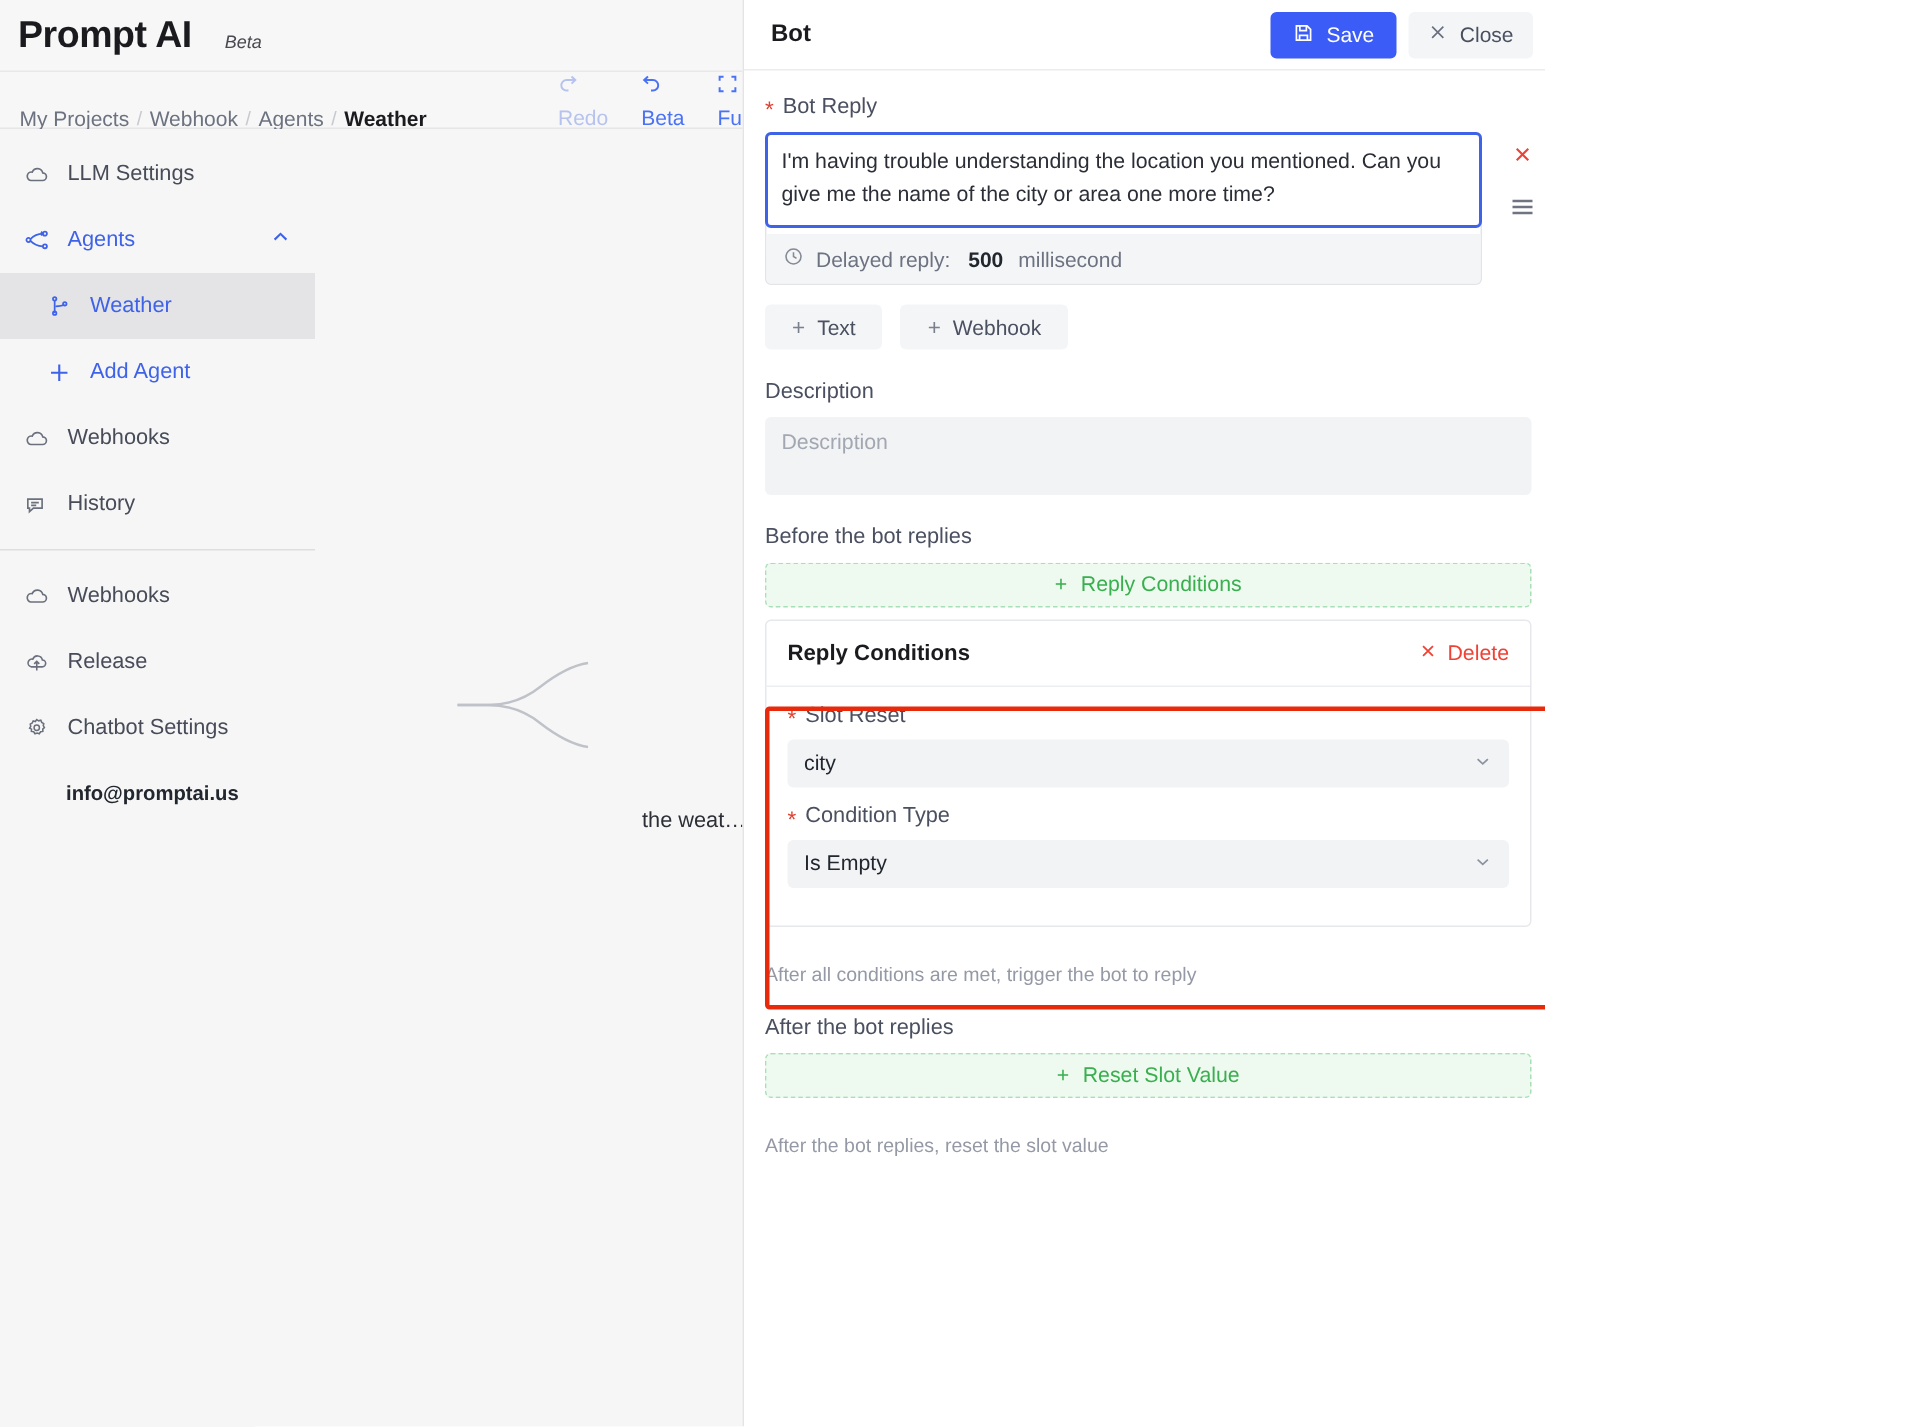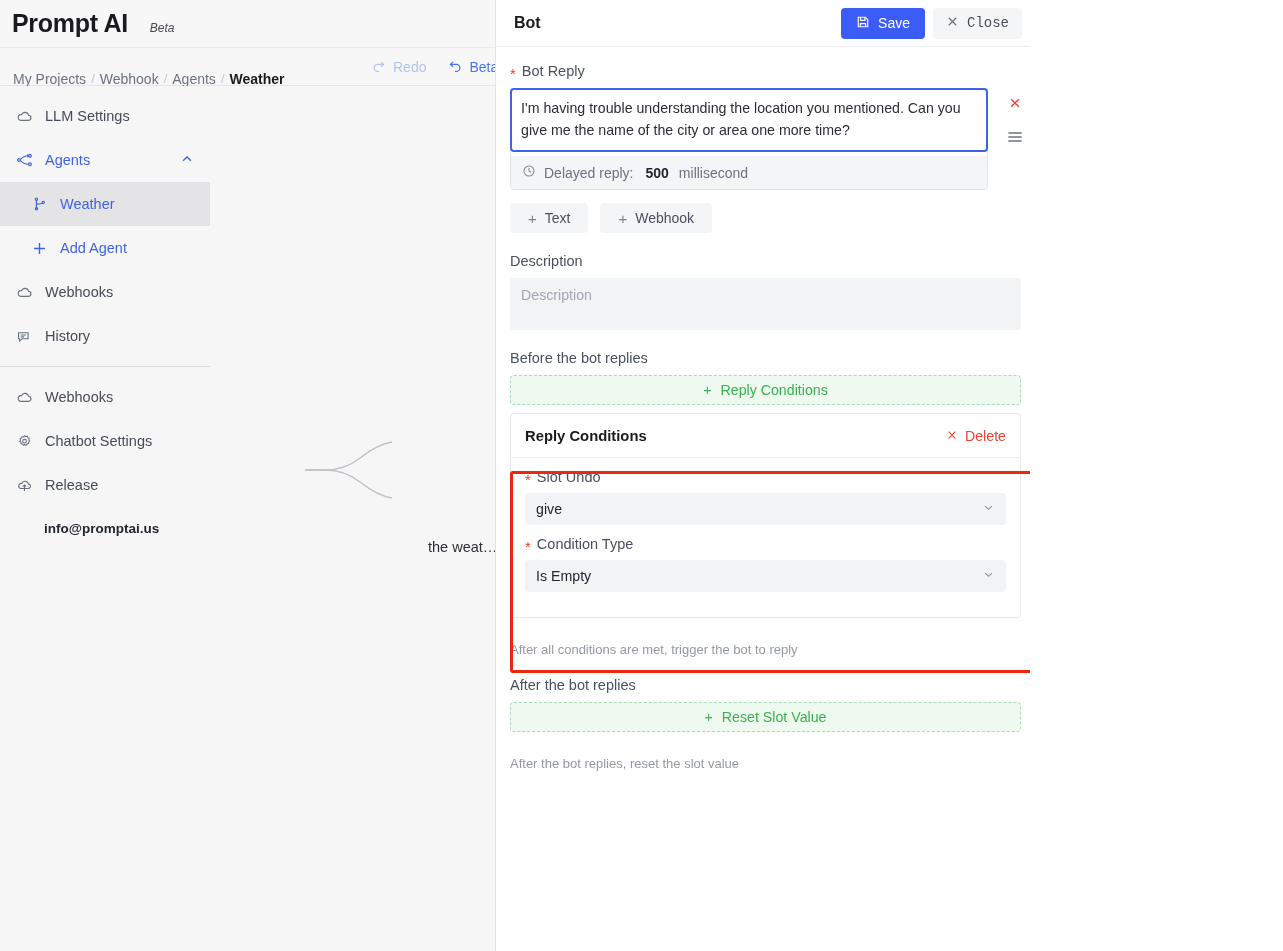--- a/index.html
+++ b/index.html
@@ -25,21 +25,21 @@
   .crumb-bar {
     height: 38px; background: #f7f7f7; border-bottom: 1px solid #e6e6e6;
     display: flex; align-items: center; padding-left: 8px; position: relative;
   }
   .crumbs { display: flex; align-items: center; font-size: 14px; margin-top: 24px; }
   .crumb { color: #6c727f; padding: 0 5px; }
   .crumb.active { color: #1b1b1f; font-weight: 600; }
   .crumb-sep { color: #c7c9cf; font-size: 13px; }
 
   .tools { display: flex; align-items: center; position: absolute; left: 372px; top: 0; height: 38px; gap: 22px; }
-  .tool { display: flex; align-items: center; gap: 7px; font-size: 14px; color: #4a72f5; cursor: pointer; }
+  .tool { display: flex; gap: 7px; font-size: 14px; color: #4a72f5; cursor: pointer; flex-direction: column; }
   .tool.disabled { color: #b6c3ef; cursor: default; }
   .tool svg { display: block; }
 
   .body-row { display: flex; height: calc(951px - 86px); }
 
   .sidebar { width: 210px; background: #f6f6f6; padding-top: 8px; position: relative; }
   .nav-item {
     height: 44px; display: flex; align-items: center; gap: 11px;
     padding-left: 15px; font-size: 14.5px; color: #474c58; cursor: pointer;
   }
@@ -80,21 +80,21 @@
   .panel-title { font-size: 16px; font-weight: 700; color: #1b1b1f; }
   .head-actions { margin-left: auto; display: flex; align-items: center; gap: 8px; }
   .btn-save {
     background: #3b5cf6; color: #fff; border: none; border-radius: 4px;
     height: 31px; padding: 0 15px; font-size: 14px; display: flex;
     align-items: center; gap: 8px; cursor: pointer; font-family: inherit;
   }
   .btn-close {
     background: #f4f5f7; color: #4b5060; border: none; border-radius: 4px;
     height: 31px; padding: 0 13px; font-size: 14px; display: flex;
-    align-items: center; gap: 8px; cursor: pointer; font-family: Liberation Mono, monospace;
+    align-items: center; gap: 8px; cursor: pointer; font-family: Liberation Sans, sans-serif;
   }
 
   .panel-body { flex: 1; padding: 16px 14px 0 14px; overflow: hidden; position: relative; }
 
   .req-label { display: flex; align-items: center; gap: 6px; font-size: 14.5px; color: #4b5060; margin-bottom: 9px; }
   .star { color: #e0402f; font-size: 15px; line-height: 1; position: relative; top: 2px; }
 
   .reply-block { border: 1px solid #e2e4e8; border-radius: 4px; width: 478px; position: relative; }
   .reply-ta {
     width: 100%; height: 62px; border: none; border-bottom: 1px solid transparent;
@@ -304,36 +304,36 @@
           <span class="nav-icon">
             <svg width="17" height="17" viewBox="0 0 20 20" fill="none" stroke="#6a707c" stroke-width="1.3">
               <path d="M5.3 14.5h9.2a3 3 0 0 0 .2-6 4.3 4.3 0 0 0-8.2-.6 2.8 2.8 0 0 0-1.2 6.6z"></path>
             </svg>
           </span>
           <span>Webhooks</span>
         </div>
 
         <div class="nav-item">
           <span class="nav-icon">
+            <svg width="17" height="17" viewBox="0 0 20 20" fill="none" stroke="#6a707c" stroke-width="1.25">
+              <path d="M5.6 13.6h8.6a2.7 2.7 0 0 0 .2-5.4 3.9 3.9 0 0 0-7.5-.6 2.6 2.6 0 0 0-1.3 6z"></path>
+              <path d="M10 16.4V9.4M8 11.3L10 9.3l2 2"></path>
+            </svg>
+          </span>
+          <span>Release</span>
+        </div>
+
+        <div class="nav-item">
+          <span class="nav-icon">
             <svg width="17" height="17" viewBox="0 0 20 20" fill="none" stroke="#6a707c" stroke-width="1.2">
               <path d="M10 3.2l1.5 1 1.7-.5.7 1.7 1.6.9-.4 1.7.9 1.5-1.3 1.2.1 1.8-1.8.3-1 1.5-1.7-.6-1.7.6-1-1.5-1.8-.3.1-1.8L4.4 10l.9-1.5-.4-1.7 1.6-.9.7-1.7 1.7.5z"></path>
               <circle cx="10" cy="9.6" r="2.1"></circle>
             </svg>
           </span>
           <span>Chatbot Settings</span>
-        </div>
-
-        <div class="nav-item">
-          <span class="nav-icon">
-            <svg width="17" height="17" viewBox="0 0 20 20" fill="none" stroke="#6a707c" stroke-width="1.25">
-              <path d="M5.6 13.6h8.6a2.7 2.7 0 0 0 .2-5.4 3.9 3.9 0 0 0-7.5-.6 2.6 2.6 0 0 0-1.3 6z"></path>
-              <path d="M10 16.4V9.4M8 11.3L10 9.3l2 2"></path>
-            </svg>
-          </span>
-          <span>Release</span>
         </div>
 
         <div class="footer-mail">info@promptai.us</div>
       </div>
 
       <div class="canvas">
 
         <svg class="edges">
           <path d="M95 384 L115 384 Q135 384 150 372 Q168 358 182 356" stroke="#bfc3c9" stroke-width="1.6" fill="none"></path>
           <path d="M95 384 L115 384 Q135 384 150 396 Q168 410 182 412" stroke="#bfc3c9" stroke-width="1.6" fill="none"></path>
@@ -462,24 +462,24 @@
               <svg width="12" height="12" viewBox="0 0 16 16" fill="none" stroke="#f04134" stroke-width="1.6">
                 <path d="M3.6 3.6l8.8 8.8M12.4 3.6l-8.8 8.8"></path>
               </svg>
             </span>
             <span>Delete</span>
           </span>
         </div>
         <div class="cond-body">
           <div class="cond-label">
             <span class="star">*</span>
-            <span>Slot Undo</span>
+            <span>Slot Reset</span>
           </div>
           <div class="select">
-            <span>give</span>
+            <span>city</span>
             <span class="chev">
               <svg width="13" height="13" viewBox="0 0 16 16" fill="none" stroke="currentColor" stroke-width="1.4">
                 <path d="M3.8 6.2L8 10.2l4.2-4"></path>
               </svg>
             </span>
           </div>
 
           <div class="cond-label">
             <span class="star">*</span>
             <span>Condition Type</span>

